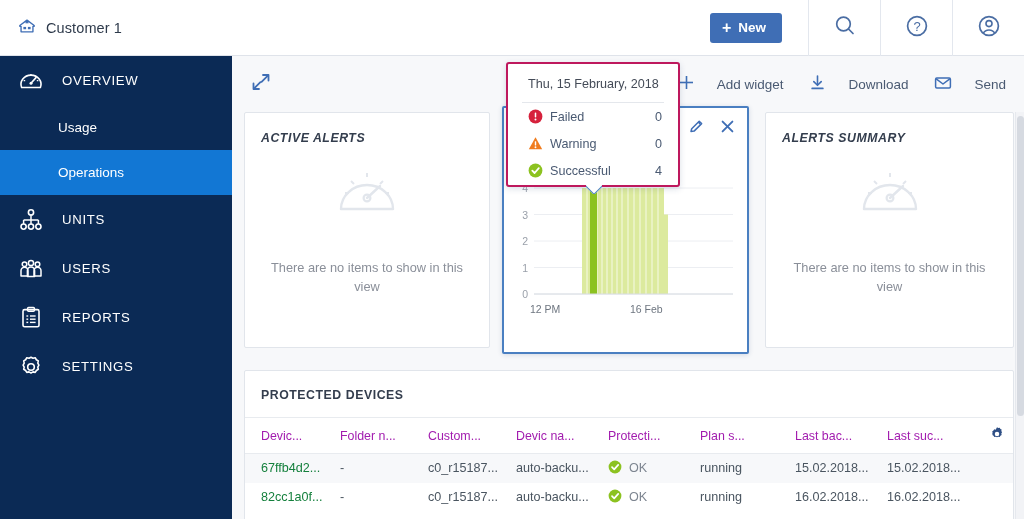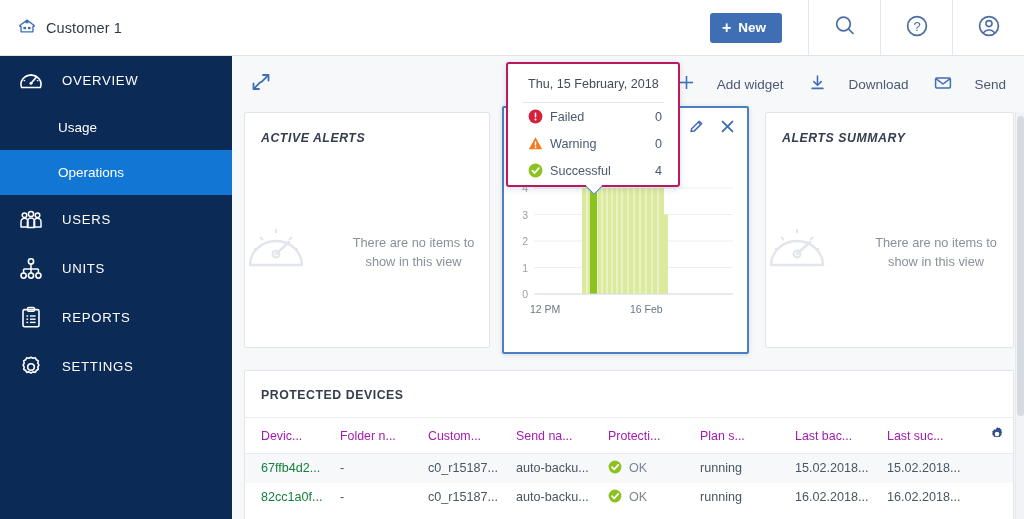--- a/index.html
+++ b/index.html
@@ -74,21 +74,21 @@
   .card {
     position: absolute; background: #ffffff; border: 1px solid #e1e5eb; border-radius: 2px;
   }
   .card-title {
     font-size: 12.3px; font-weight: bold; color: #333d4d; letter-spacing: .55px;
     padding: 18px 0 0 16px;
     font-style: italic;
   }
   .empty-wrap {
     position: absolute; left: 0; right: 0; top: 52px; bottom: 8px;
-    display: flex; align-items: center; gap: 31px;
+    display: flex; flex-direction: column; align-items: center; gap: 31px;
   }
   .empty-text {
     font-size: 12.8px; color: #8a8f99; text-align: center; line-height: 1.5; width: 215px;
   }
 
   .card.card-a { left: 0; top: 0; width: 246px; height: 236px; }
   .card.card-c { left: 521px; top: 0; width: 249px; height: 236px; }
   .card.card-b {
     left: 258px; top: -6px; width: 247px; height: 248px;
     border: 2px solid #4a7fc1; box-shadow: 0 1px 5px rgba(30,60,110,.16);
@@ -225,45 +225,45 @@
       <span>Usage</span>
     </div>
 
     <div class="nav-sub active">
       <span>Operations</span>
     </div>
 
     <div class="nav-item top">
       <span class="ico">
         <svg width="26" height="26" viewBox="0 0 26 26">
-          <circle cx="6.5" cy="8.2" r="2.3" fill="none" stroke="#ffffff" stroke-width="1.5"></circle>
-          <circle cx="13" cy="7" r="2.6" fill="none" stroke="#ffffff" stroke-width="1.5"></circle>
-          <circle cx="19.5" cy="8.2" r="2.3" fill="none" stroke="#ffffff" stroke-width="1.5"></circle>
-          <path d="M3 20 v-5.2 a3.5 3.5 0 0 1 7 0 V20 Z" fill="none" stroke="#ffffff" stroke-width="1.5" stroke-linejoin="round"></path>
-          <path d="M9.4 20.5 v-6 a3.6 3.6 0 0 1 7.2 0 v6 Z" fill="none" stroke="#ffffff" stroke-width="1.5" stroke-linejoin="round"></path>
-          <path d="M16 20 v-5.2 a3.5 3.5 0 0 1 7 0 V20 Z" fill="none" stroke="#ffffff" stroke-width="1.5" stroke-linejoin="round"></path>
-        </svg>
-      </span>
-      <span class="txt">USERS</span>
-    </div>
-
-    <div class="nav-item top">
-      <span class="ico">
-        <svg width="26" height="26" viewBox="0 0 26 26">
           <circle cx="13" cy="5.4" r="2.6" fill="none" stroke="#ffffff" stroke-width="1.6"></circle>
           <circle cx="5.6" cy="19.6" r="2.6" fill="none" stroke="#ffffff" stroke-width="1.6"></circle>
           <circle cx="13" cy="19.6" r="2.6" fill="none" stroke="#ffffff" stroke-width="1.6"></circle>
           <circle cx="20.4" cy="19.6" r="2.6" fill="none" stroke="#ffffff" stroke-width="1.6"></circle>
           <line x1="13" y1="8" x2="13" y2="17" stroke="#ffffff" stroke-width="1.5"></line>
           <line x1="5.6" y1="13" x2="20.4" y2="13" stroke="#ffffff" stroke-width="1.5"></line>
           <line x1="5.6" y1="13" x2="5.6" y2="17" stroke="#ffffff" stroke-width="1.5"></line>
           <line x1="20.4" y1="13" x2="20.4" y2="17" stroke="#ffffff" stroke-width="1.5"></line>
         </svg>
       </span>
       <span class="txt">UNITS</span>
+    </div>
+
+    <div class="nav-item top">
+      <span class="ico">
+        <svg width="26" height="26" viewBox="0 0 26 26">
+          <circle cx="6.5" cy="8.2" r="2.3" fill="none" stroke="#ffffff" stroke-width="1.5"></circle>
+          <circle cx="13" cy="7" r="2.6" fill="none" stroke="#ffffff" stroke-width="1.5"></circle>
+          <circle cx="19.5" cy="8.2" r="2.3" fill="none" stroke="#ffffff" stroke-width="1.5"></circle>
+          <path d="M3 20 v-5.2 a3.5 3.5 0 0 1 7 0 V20 Z" fill="none" stroke="#ffffff" stroke-width="1.5" stroke-linejoin="round"></path>
+          <path d="M9.4 20.5 v-6 a3.6 3.6 0 0 1 7.2 0 v6 Z" fill="none" stroke="#ffffff" stroke-width="1.5" stroke-linejoin="round"></path>
+          <path d="M16 20 v-5.2 a3.5 3.5 0 0 1 7 0 V20 Z" fill="none" stroke="#ffffff" stroke-width="1.5" stroke-linejoin="round"></path>
+        </svg>
+      </span>
+      <span class="txt">USERS</span>
     </div>
 
     <div class="nav-item top">
       <span class="ico">
         <svg width="26" height="26" viewBox="0 0 26 26">
           <rect x="5" y="4.6" width="16" height="17.2" rx="1.6" fill="none" stroke="#ffffff" stroke-width="1.6"></rect>
           <rect x="9.6" y="2.6" width="6.8" height="3.6" rx="1" fill="none" stroke="#ffffff" stroke-width="1.5"></rect>
           <line x1="8.4" y1="11" x2="10.2" y2="11" stroke="#ffffff" stroke-width="1.4"></line>
           <line x1="12" y1="11" x2="17.6" y2="11" stroke="#ffffff" stroke-width="1.4"></line>
           <line x1="8.4" y1="14.2" x2="10.2" y2="14.2" stroke="#ffffff" stroke-width="1.4"></line>
@@ -453,21 +453,21 @@
             <col style="width:95px">
             <col style="width:92px">
             <col style="width:92px">
             <col style="width:36px">
         </colgroup>
         <thead>
           <tr>
             <th style="padding-left:16px">Devic...</th>
             <th>Folder n...</th>
             <th>Custom...</th>
-            <th>Send na...</th>
+            <th>Devic na...</th>
             <th>Protecti...</th>
             <th>Plan  s...</th>
             <th>Last bac...</th>
             <th>Last suc...</th>
             <th class="gear-th">
               <span>
                 <svg width="16" height="16" viewBox="0 0 20 20">
                   <path d="M10 1.6 l1.6.9 1.8-.4.9 1.5 1.5.9-.4 1.8.9 1.6-.9 1.6.4 1.8-1.5.9-.9 1.5-1.8-.4-1.6.9-1.6-.9-1.8.4-.9-1.5-1.5-.9.4-1.8L3.6 10l.9-1.6-.4-1.8 1.5-.9.9-1.5 1.8.4z" fill="#2f4f85"></path>
                   <circle cx="10" cy="10" r="2.8" fill="#ffffff"></circle>
                 </svg>

